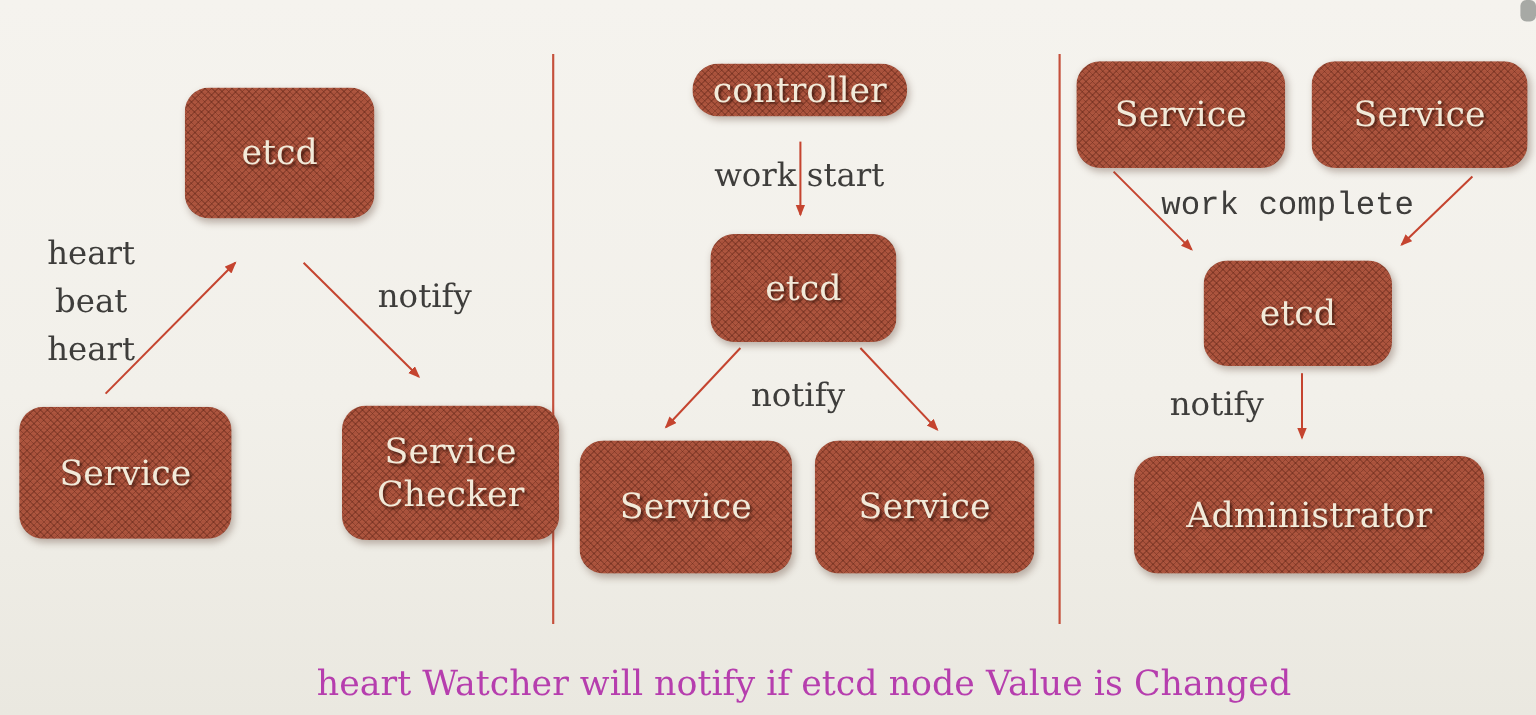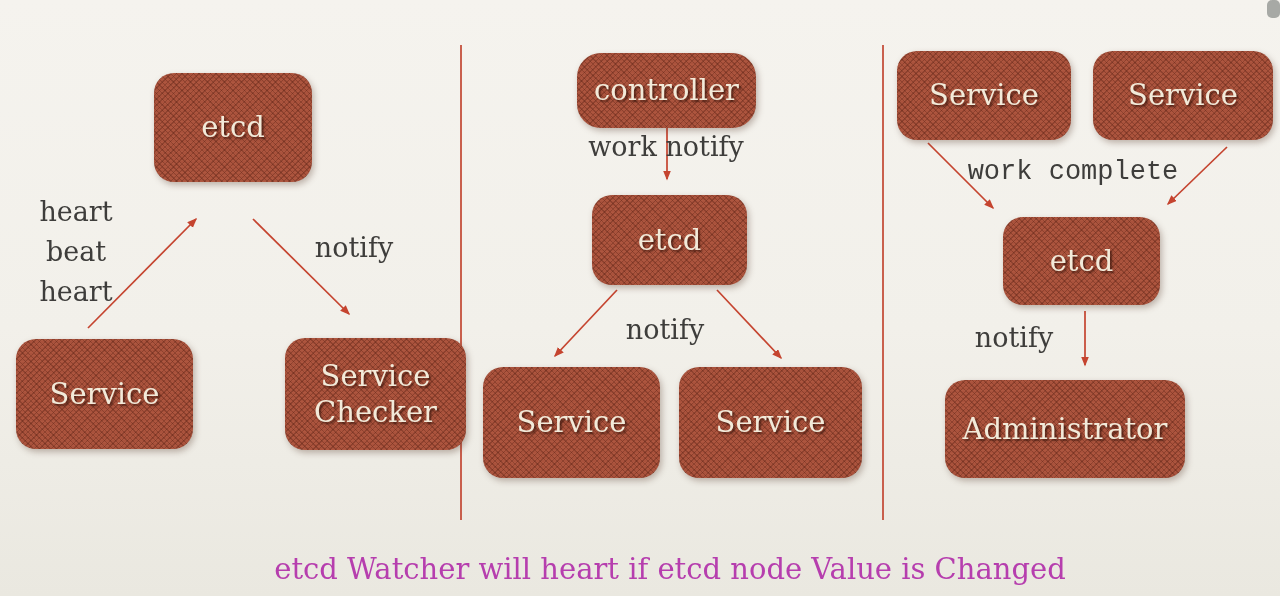--- a/index.html
+++ b/index.html
@@ -72,29 +72,29 @@
     height: 18px;
     background: #a7a9a5;
     border-radius: 5px;
   }
 
   
   #node-etcd-left        { left: 154px; top:  73px; width: 158px; height: 109px; }
   #node-service-left     { left:  16px; top: 339px; width: 177px; height: 110px; }
   #node-service-checker  { left: 265px; top: 338px; width: 181px; height: 112px; margin-left: 20px; }
 
-  #node-controller       { left: 577px; top:  53px; width: 179px; height:  75px; border-radius: 24px; }
+  #node-controller       { left: 577px; top:  53px; width: 179px; height:  44px; border-radius: 24px; }
   #node-etcd-mid         { left: 592px; top: 195px; width: 155px; height:  90px; }
   #node-service-mid-a    { left: 483px; top: 367px; width: 177px; height: 111px; }
   #node-service-mid-b    { left: 679px; top: 367px; width: 183px; height: 111px; }
 
   #node-service-right-a  { left: 897px; top:  51px; width: 174px; height:  89px; }
   #node-service-right-b  { left:1093px; top:  51px; width: 180px; height:  89px; }
   #node-etcd-right       { left:1003px; top: 217px; width: 157px; height:  88px; }
-  #node-administrator    { left: 945px; top: 380px; width: 240px; height:  98px; }
+  #node-administrator    { left: 945px; top: 380px; width: 292px; height:  98px; }
 
   
   #label-heartbeat       { left:   6px; top: 192px; width: 140px; }
   #label-notify-left     { left: 299px; top: 228px; width: 110px; }
   #label-work-start      { left: 580px; top: 127px; width: 172px; }
   #label-notify-mid      { left: 590px; top: 310px; width: 150px; }
   #label-work-complete   { left: 943px; top: 152px; width: 260px; font-family: Liberation Mono, monospace; }
   #label-notify-right    { left: 944px; top: 318px; width: 140px; }
 </style>
 </head>
@@ -135,21 +135,21 @@
   </div>
   <div class="edge-label" id="label-heartbeat">
     <span>heart beat</span><br>
     <span>heart</span>
   </div>
   <div class="edge-label" id="label-notify-left">notify</div>
 
   <div class="node" id="node-controller">
     <span>controller</span>
   </div>
-  <div class="edge-label" id="label-work-start">work notify</div>
+  <div class="edge-label" id="label-work-start">work start</div>
   <div class="node" id="node-etcd-mid">
     <span>etcd</span>
   </div>
   <div class="edge-label" id="label-notify-mid">notify</div>
   <div class="node" id="node-service-mid-a">
     <span>Service</span>
   </div>
   <div class="node" id="node-service-mid-b">
     <span>Service</span>
   </div>
@@ -162,17 +162,17 @@
   </div>
   <div class="edge-label" id="label-work-complete">work complete</div>
   <div class="node" id="node-etcd-right">
     <span>etcd</span>
   </div>
   <div class="edge-label" id="label-notify-right">notify</div>
   <div class="node" id="node-administrator">
     <span>Administrator</span>
   </div>
 
-  <div class="caption">etcd Watcher will heart if etcd node Value is Changed</div>
+  <div class="caption">heart Watcher will notify if etcd node Value is Changed</div>
 
   <div class="scrollbar-thumb"></div>
 
 </div>
 
 </body></html>

